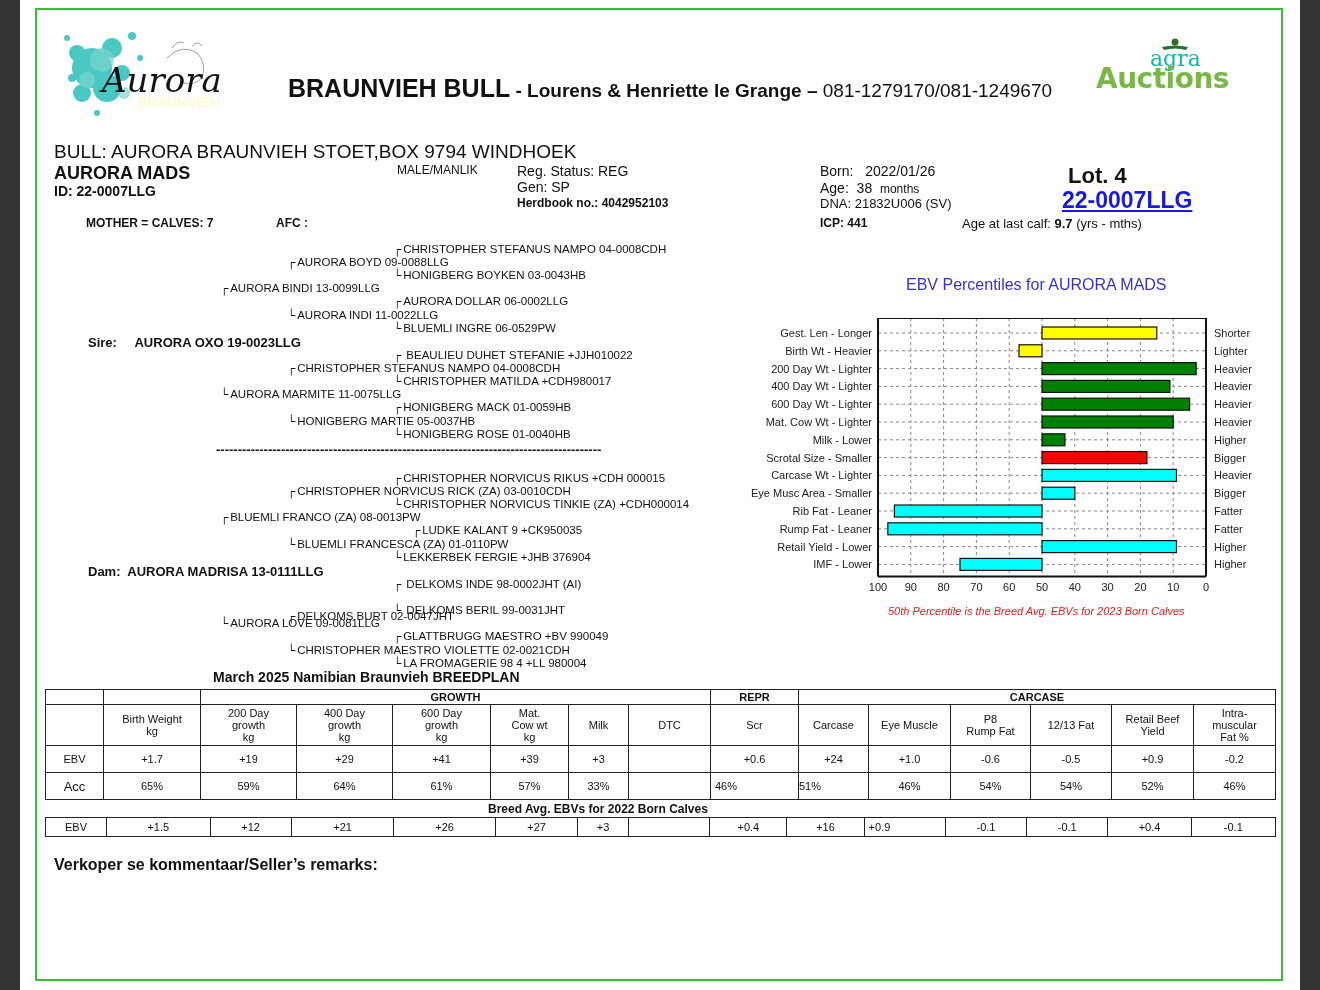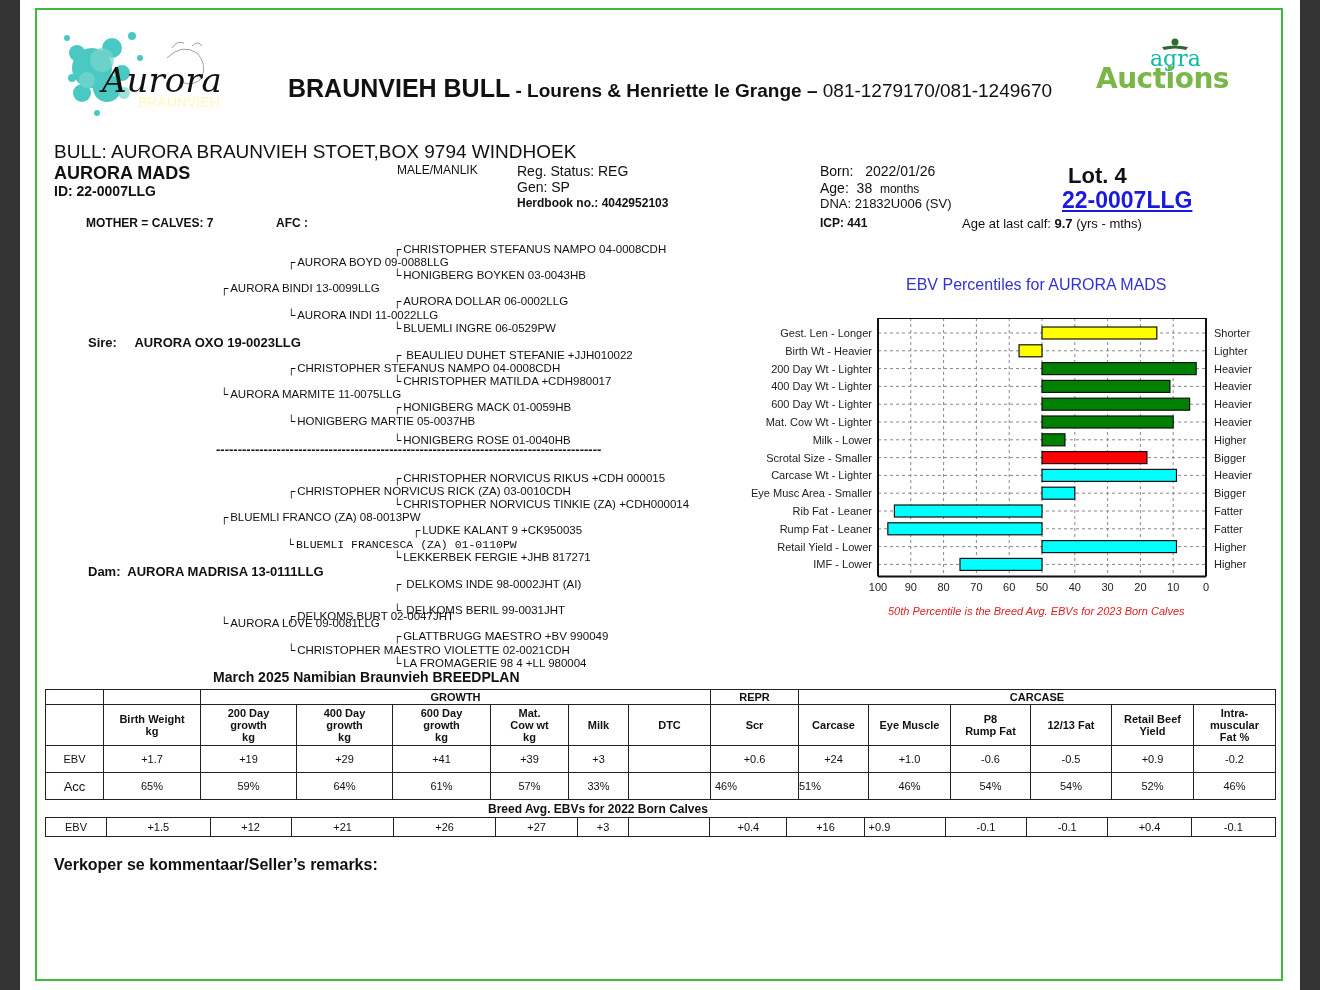--- a/index.html
+++ b/index.html
@@ -30,21 +30,21 @@
   .icp { left:820px; top:216px; font-size:12px; font-weight:bold; }
   .lastcalf { left:962px; top:216px; font-size:13px; }
   .ped { font-size:11.5px; }
   .ped-main { font-size:13px; font-weight:bold; }
   .dashes { left:216px; top:442px; font-size:13px; font-weight:bold; letter-spacing:0px; }
   .breedplan { left:213px; top:669px; font-size:14px; font-weight:bold; }
   table.bp { position:absolute; border-collapse:collapse; font-size:11px; }
   table.bp td { border:1.5px solid #222; text-align:center; padding:0; }
   .bp1 { left:45px; top:689px; width:1231px; }
   .bp1 .grp td { height:14px; font-weight:bold; }
-  .bp1 .hdr td { height:40px; font-weight:bold; line-height:12px; }
+  .bp1 .hdr td { height:40px; font-weight:normal; line-height:12px; }
   .bp1 .row td { height:26px; }
   .bp1 .row.acc td { height:26px; }
   .avg-caption { left:488px; top:802px; font-size:12px; font-weight:bold; }
   .bp2 { left:45px; top:817px; width:1231px; }
   .bp2 td { height:18px; }
   .remarks { left:54px; top:856px; font-size:16px; font-weight:bold; }
   .chart-title { left:906px; top:276px; font-size:16px; color:#3333cc; }
   .chart-note { left:888px; top:605px; font-size:11px; font-style:italic; color:#e02020; }
   svg.chart { position:absolute; left:740px; top:318px; }
 </style>
@@ -118,32 +118,32 @@
     <div class="abs ped" style="left: 220px; top: 282.3px;"><span style="margin-right: 2px;">┌</span><span>AURORA BINDI 13-0099LLG</span></div>
     <div class="abs ped" style="left: 393px; top: 295.4px;"><span style="margin-right: 2px;">┌</span><span>AURORA DOLLAR 06-0002LLG</span></div>
     <div class="abs ped" style="left: 287px; top: 308.5px;"><span style="margin-right: 2px;">└</span><span>AURORA INDI 11-0022LLG</span></div>
     <div class="abs ped" style="left: 393px; top: 321.6px;"><span style="margin-right: 2px;">└</span><span>BLUEMLI INGRE 06-0529PW</span></div>
     <div class="abs ped" style="left: 393px; top: 349px;"><span style="margin-right: 2px;">┌</span><span> BEAULIEU DUHET STEFANIE +JJH010022</span></div>
     <div class="abs ped" style="left: 287px; top: 362.1px;"><span style="margin-right: 2px;">┌</span><span>CHRISTOPHER STEFANUS NAMPO 04-0008CDH</span></div>
     <div class="abs ped" style="left: 393px; top: 375.2px;"><span style="margin-right: 2px;">└</span><span>CHRISTOPHER MATILDA +CDH980017</span></div>
     <div class="abs ped" style="left: 220px; top: 388.3px;"><span style="margin-right: 2px;">└</span><span>AURORA MARMITE 11-0075LLG</span></div>
     <div class="abs ped" style="left: 393px; top: 401.4px;"><span style="margin-right: 2px;">┌</span><span>HONIGBERG MACK 01-0059HB</span></div>
     <div class="abs ped" style="left: 287px; top: 414.5px;"><span style="margin-right: 2px;">└</span><span>HONIGBERG MARTIE 05-0037HB</span></div>
-    <div class="abs ped" style="left: 393px; top: 427.6px; margin-top: 6px;"><span style="margin-right: 2px;">└</span><span>HONIGBERG ROSE 01-0040HB</span></div>
+    <div class="abs ped" style="left: 393px; top: 427.6px;"><span style="margin-right: 2px;">└</span><span>HONIGBERG ROSE 01-0040HB</span></div>
   </div>
 <div class="abs ped-main" style="left:88px;top:335px;"><span>Sire:</span>&nbsp;&nbsp;&nbsp;&nbsp; <span>AURORA OXO 19-0023LLG</span></div>
 <div class="abs dashes">-----------------------------------------------------------------------------------------</div>
 <div id="ped-dam">
     <div class="abs ped" style="left: 393px; top: 472px;"><span style="margin-right: 2px;">┌</span><span>CHRISTOPHER NORVICUS RIKUS +CDH 000015</span></div>
     <div class="abs ped" style="left: 287px; top: 485.1px;"><span style="margin-right: 2px;">┌</span><span>CHRISTOPHER NORVICUS RICK (ZA) 03-0010CDH</span></div>
     <div class="abs ped" style="left: 393px; top: 498.2px;"><span style="margin-right: 2px;">└</span><span>CHRISTOPHER NORVICUS TINKIE (ZA) +CDH000014</span></div>
     <div class="abs ped" style="left: 220px; top: 511.3px;"><span style="margin-right: 2px;">┌</span><span>BLUEMLI FRANCO (ZA) 08-0013PW</span></div>
     <div class="abs ped" style="left: 412px; top: 524.4px;"><span style="margin-right: 2px;">┌</span><span>LUDKE KALANT 9 +CK950035</span></div>
-    <div class="abs ped" style="left: 287px; top: 537.5px; font-family: Liberation Mono, monospace;"><span style="margin-right: 2px;">└</span><span>BLUEMLI FRANCESCA (ZA) 01-0110PW</span></div>
-    <div class="abs ped" style="left: 393px; top: 550.6px;"><span style="margin-right: 2px;">└</span><span>LEKKERBEK FERGIE +JHB 817271</span></div>
+    <div class="abs ped" style="left: 287px; top: 537.5px;"><span style="margin-right: 2px;">└</span><span>BLUEMLI FRANCESCA (ZA) 01-0110PW</span></div>
+    <div class="abs ped" style="left: 393px; top: 550.6px;"><span style="margin-right: 2px;">└</span><span>LEKKERBEK FERGIE +JHB 376904</span></div>
     <div class="abs ped" style="left: 393px; top: 578px;"><span style="margin-right: 2px;">┌</span><span> DELKOMS INDE 98-0002JHT (AI)</span></div>
     <div class="abs ped" style="left: 287px; top: 610px;"><span style="margin-right: 2px;">┌</span><span>DELKOMS BURT 02-0047JHT</span></div>
     <div class="abs ped" style="left: 393px; top: 604.2px;"><span style="margin-right: 2px;">└</span><span> DELKOMS BERIL 99-0031JHT</span></div>
     <div class="abs ped" style="left: 220px; top: 617.3px;"><span style="margin-right: 2px;">└</span><span>AURORA LOVE 09-0081LLG</span></div>
     <div class="abs ped" style="left: 393px; top: 630.4px;"><span style="margin-right: 2px;">┌</span><span>GLATTBRUGG MAESTRO +BV 990049</span></div>
     <div class="abs ped" style="left: 287px; top: 643.5px;"><span style="margin-right: 2px;">└</span><span>CHRISTOPHER MAESTRO VIOLETTE 02-0021CDH</span></div>
     <div class="abs ped" style="left: 393px; top: 656.6px;"><span style="margin-right: 2px;">└</span><span>LA FROMAGERIE 98 4 +LL 980004</span></div>
   </div>
 <div class="abs ped-main" style="left:88px;top:564px;"><span>Dam:</span>&nbsp; <span>AURORA MADRISA 13-0111LLG</span></div>
 

